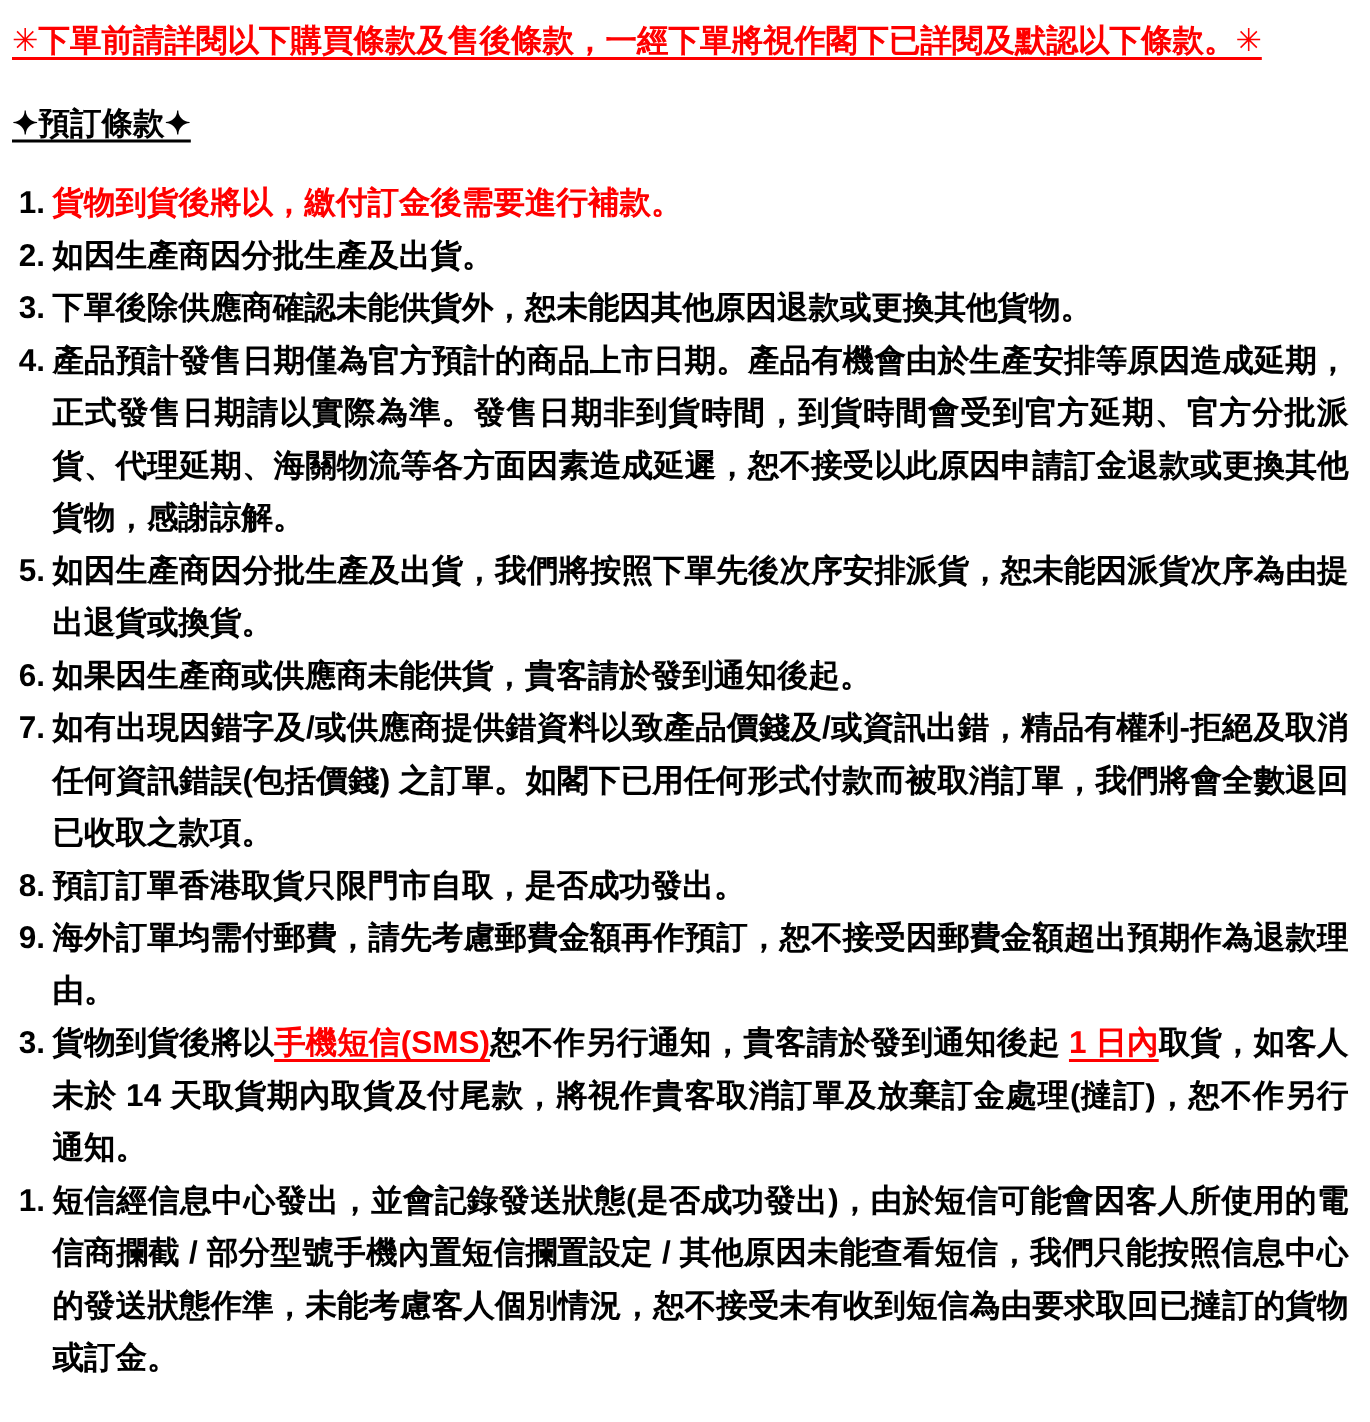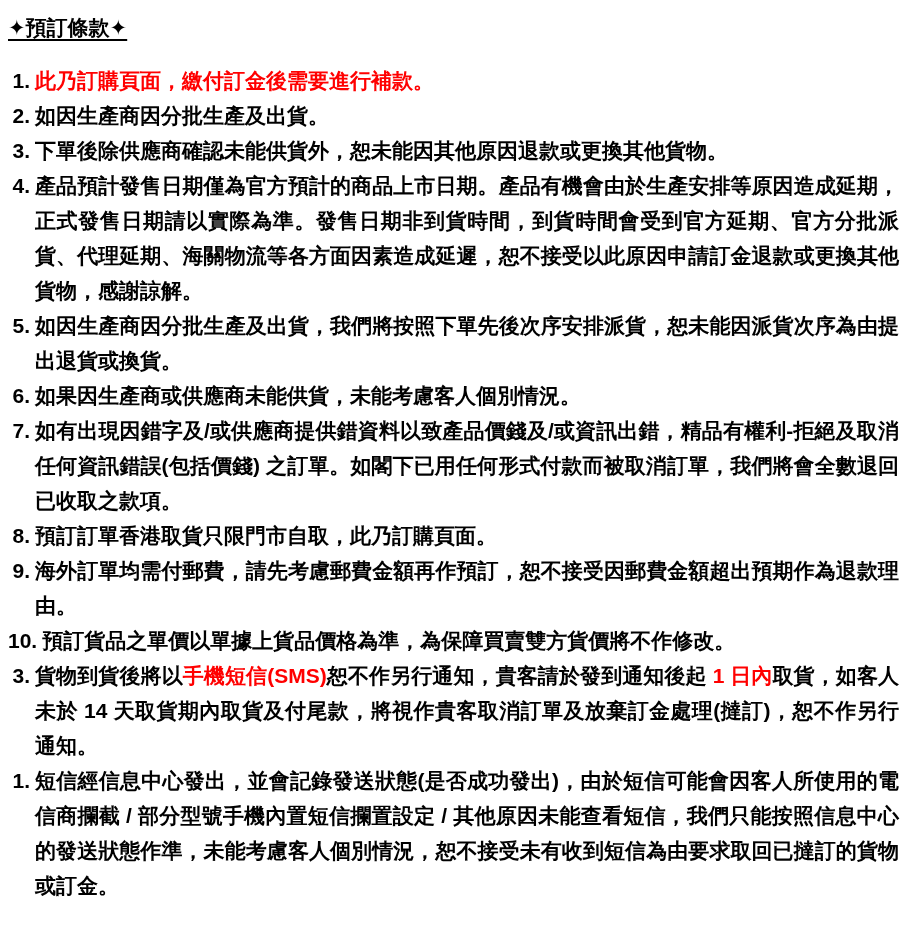--- a/index.html
+++ b/index.html
@@ -29,20 +29,21 @@
     line-height:35px;
     margin:0 0 20px 0;
   }
   .section-title{
     display:inline-block;
     color:var(--ink);
     text-decoration:underline;
     text-underline-offset:4px;
     line-height:35px;
     margin:0 0 18px 0;
+    font-family:Liberation Serif, serif;
   }
   .terms{margin:0;padding:0;}
   .term{
     display:flex;
     align-items:flex-start;
     line-height:35px;
   }
   .term .num{
     flex:0 0 27px;
     box-sizing:border-box;
@@ -52,72 +53,70 @@
   }
   .term .text{
     flex:1;
     text-align:justify;
     text-justify:inter-ideograph;
     line-height:35px;
   }
   .text.red{color:var(--red);}
   .seg-red-u{
     color:var(--red);
+    text-decoration:underline;
     text-underline-offset:4px;
   }
 </style>
 </head>
 <body>
 
 <div class="doc">
+  <div class="notice-header">✳下單前請詳閱以下購買條款及售後條款，一經下單將視作閣下已詳閱及默認以下條款。✳</div>
 
   <div>
     <span class="section-title">✦預訂條款✦</span>
   </div>
 
   <div class="terms" id="terms-list">
       <div class="term">
         <span class="num">1.</span>
-        <div class="text red"><span class="">此乃訂購頁面，繳付訂金後需要進行補款。</span></div>
+        <div class="text red"><span class="">貨物到貨後將以，繳付訂金後需要進行補款。</span></div>
       </div>
       <div class="term">
         <span class="num">2.</span>
         <div class="text"><span class="">如因生產商因分批生產及出貨。</span></div>
       </div>
       <div class="term">
         <span class="num">3.</span>
         <div class="text"><span class="">下單後除供應商確認未能供貨外，恕未能因其他原因退款或更換其他貨物。</span></div>
       </div>
       <div class="term">
         <span class="num">4.</span>
         <div class="text"><span class="">產品預計發售日期僅為官方預計的商品上市日期。產品有機會由於生產安排等原因造成延期，正式發售日期請以實際為準。發售日期非到貨時間，到貨時間會受到官方延期、官方分批派貨、代理延期、海關物流等各方面因素造成延遲，恕不接受以此原因申請訂金退款或更換其他貨物，感謝諒解。</span></div>
       </div>
       <div class="term">
         <span class="num">5.</span>
         <div class="text"><span class="">如因生產商因分批生產及出貨，我們將按照下單先後次序安排派貨，恕未能因派貨次序為由提出退貨或換貨。</span></div>
       </div>
       <div class="term">
         <span class="num">6.</span>
-        <div class="text"><span class="">如果因生產商或供應商未能供貨，未能考慮客人個別情況。</span></div>
+        <div class="text"><span class="">如果因生產商或供應商未能供貨，貴客請於發到通知後起。</span></div>
       </div>
       <div class="term">
         <span class="num">7.</span>
         <div class="text"><span class="">如有出現因錯字及/或供應商提供錯資料以致產品價錢及/或資訊出錯，精品有權利-拒絕及取消任何資訊錯誤(包括價錢) 之訂單。如閣下已用任何形式付款而被取消訂單，我們將會全數退回已收取之款項。</span></div>
       </div>
       <div class="term">
         <span class="num">8.</span>
-        <div class="text"><span class="">預訂訂單香港取貨只限門市自取，此乃訂購頁面。</span></div>
+        <div class="text"><span class="">預訂訂單香港取貨只限門市自取，是否成功發出。</span></div>
       </div>
       <div class="term">
         <span class="num">9.</span>
         <div class="text"><span class="">海外訂單均需付郵費，請先考慮郵費金額再作預訂，恕不接受因郵費金額超出預期作為退款理由。</span></div>
-      </div>
-      <div class="term">
-        <span class="num">10.</span>
-        <div class="text"><span class="">預訂貨品之單價以單據上貨品價格為準，為保障買賣雙方貨價將不作修改。</span></div>
       </div>
       <div class="term">
         <span class="num">3.</span>
         <div class="text"><span class="">貨物到貨後將以</span><span class="seg-red-u">手機短信(SMS)</span><span class="">恕不作另行通知，貴客請於發到通知後起 </span><span class="seg-red-u">1 日內</span><span class="">取貨，如客人未於 14 天取貨期內取貨及付尾款，將視作貴客取消訂單及放棄訂金處理(撻訂)，恕不作另行通知。</span></div>
       </div>
       <div class="term">
         <span class="num">1.</span>
         <div class="text"><span class="">短信經信息中心發出，並會記錄發送狀態(是否成功發出)，由於短信可能會因客人所使用的電信商攔截 / 部分型號手機內置短信攔置設定 / 其他原因未能查看短信，我們只能按照信息中心的發送狀態作準，未能考慮客人個別情況，恕不接受未有收到短信為由要求取回已撻訂的貨物或訂金。</span></div>
       </div>
     </div>

